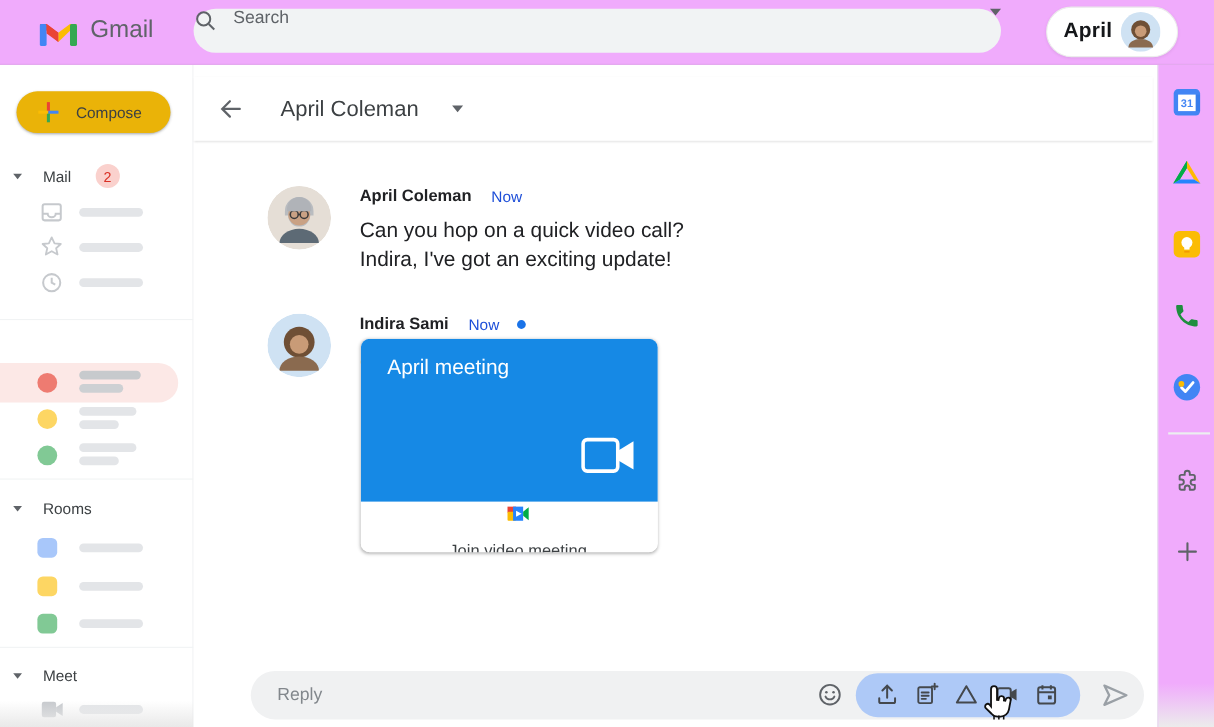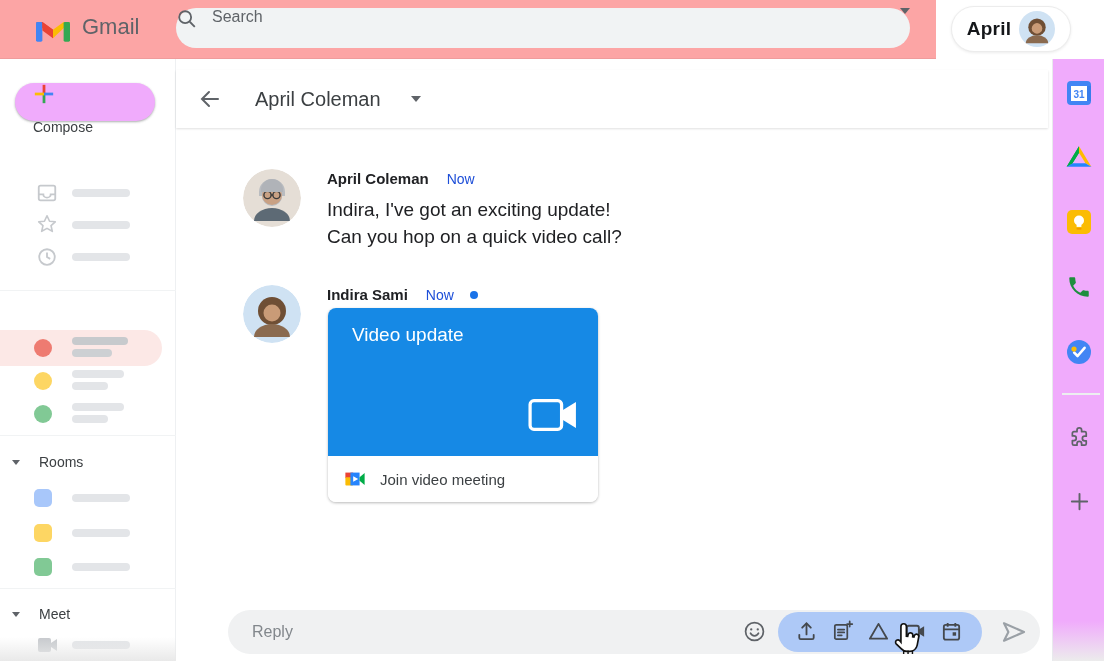--- a/index.html
+++ b/index.html
@@ -1,42 +1,42 @@
 <!DOCTYPE html>
 <html style="--accent-blue: #1689e5; --chat-highlight: #fce8e6; --badge-bg: #fad1cd; --badge-text: #d93025; --composer-highlight: #aec9f7; --unread-dot: #1a73e8;"><head>
 <meta charset="utf-8">
 <style>
   * { margin:0; padding:0; box-sizing:border-box; }
   html,body { width:1104px; height:661px; overflow:hidden; background:#fff;
     font-family:"Liberation Sans", sans-serif; }
   .abs { position:absolute; }
 
   
-  .topbar { position:absolute; left:0; top:0; width:936px; height:59px; background:#fca5a5;
+  .topbar { position:absolute; left:0; top:0; width:1104px; height:59px; background:#f0abfc;
     border-bottom:1px solid rgba(0,0,0,.05); z-index:5; }
   .gmail-logo { position:absolute; left:36px; top:16px; }
   .gmail-word { position:absolute; left:82px; top:14px; font-size:22px; color:#5f6368; }
   .searchbar { position:absolute; left:176px; top:8px; width:734px; height:40px;
     background:#f1f3f4; border-radius:20px; display:flex; align-items:flex-start; padding:0 0; }
   .searchbar input { flex:1; border:none; outline:none; background:transparent;
     font-size:16px; color:#3c4043; margin-left:14px; font-family:inherit; }
   .searchbar input::placeholder { color:#5f6368; }
   .caret { width:0; height:0; border-left:5px solid transparent; border-right:5px solid transparent;
     border-top:6px solid #5f6368; }
   .brand-pill { position:absolute; left:951px; top:6px; width:120px; height:46px; background:#fff;
     border:1px solid #ececec; border-radius:24px; box-shadow:0 1px 3px rgba(0,0,0,.08);
     display:flex; align-items:center; justify-content:center; gap:8px; }
   .brand-name { font-size:19px; font-weight:800; color:#15171a; letter-spacing:.2px; }
 
   
   .sidebar { position:absolute; left:0; top:59px; width:176px; height:602px; background:#fff;
     border-right:1px solid #eef0f2; }
-  .compose { position:absolute; left:15px; top:24px; width:140px; height:38px; background:#f0abfc;
+  .compose { position:absolute; left:15px; top:24px; width:140px; height:38px; background:#eab308;
     border-radius:20px; box-shadow:0 1px 2px rgba(60,64,67,.3), 0 1px 3px rgba(60,64,67,.15);
-    display:flex; align-items:flex-start; gap:14px; padding-left:18px; cursor:pointer;flex-direction:column; }
+    display:flex; align-items:center; gap:14px; padding-left:18px; cursor:pointer; }
   .compose-label { font-size:14px; font-weight:500; color:#3c4043; }
   .sec-head { position:absolute; left:0; width:176px; height:20px; display:flex; align-items:center; }
   .sec-head .chev { margin-left:12px; width:0; height:0; border-left:4.5px solid transparent;
     border-right:4.5px solid transparent; border-top:5px solid #5f6368; }
   .sec-label { margin-left:19px; font-size:14px; font-weight:500; color:#3c4043; }
   .badge { margin-left:22px; width:22px; height:22px; border-radius:50%;
     background:var(--badge-bg,#fad1cd); color:var(--badge-text,#d93025);
     font-size:13px; display:flex; align-items:center; justify-content:center; }
   .skel-bar { position:absolute; height:8px; border-radius:4px; background:#e3e5e8; }
   .mail-item-icon { position:absolute; left:36px; }
@@ -63,21 +63,21 @@
     margin-left:16px; display:inline-block; }
   .msg-text { font-size:19px; color:#202124; line-height:27px; }
   .name-row { position:absolute; display:flex; align-items:center; }
 
   .video-card { position:absolute; left:152px; top:249px; width:270px; border-radius:8px;
     box-shadow:0 1px 3px rgba(0,0,0,.28); overflow:hidden; cursor:pointer; }
   .video-card-top { height:148px; background:var(--accent-blue,#1689e5); position:relative; }
   .video-card-title { position:absolute; left:24px; top:16px; color:#fff; font-size:19px; }
   .video-card-cam { position:absolute; right:18px; bottom:16px; }
   .video-card-foot { height:46px; background:#fff; display:flex; align-items:center; gap:14px;
-    padding-left:16px; }
+    padding-left:16px;flex-direction:column; }
   .video-card-action { font-size:15px; color:#3c4043; }
 
   
   .composer { position:absolute; left:228px; top:610px; width:812px; height:44px;
     background:#f0f1f2; border-radius:22px; z-index:3; }
   .composer input { position:absolute; left:24px; top:0; width:420px; height:44px; border:none;
     outline:none; background:transparent; font-size:16px; color:#3c4043; font-family:inherit; }
   .composer input::placeholder { color:#82878c; }
   .comp-hl { position:absolute; left:778px; top:612px; width:204px; height:40px; border-radius:20px;
     background:var(--composer-highlight,#aec9f7); z-index:3; }
@@ -138,20 +138,25 @@
       <svg width="22" height="22" viewBox="0 0 24 24">
         <rect x="10.5" y="2" width="3" height="10" fill="#ea4335"></rect>
         <rect x="10.5" y="12" width="3" height="10" fill="#34a853"></rect>
         <rect x="2" y="10.5" width="10" height="3" fill="#fbbc04"></rect>
         <rect x="12" y="10.5" width="10" height="3" fill="#4285f4"></rect>
       </svg>
     </span>
     <span class="compose-label">Compose</span>
   </div>
 
+  <div class="sec-head" style="top:91px">
+    <span class="chev"></span>
+    <span class="sec-label">Mail</span>
+    <span class="badge">2</span>
+  </div>
   <span class="mail-item-icon" style="top:123px">
     <svg width="22" height="22" viewBox="0 0 24 24" fill="none" stroke="#c6c9cd" stroke-width="2">
       <rect x="3" y="4" width="18" height="16" rx="2"></rect>
       <path d="M3 13.5h5c0 2 1.8 3.5 4 3.5s4-1.5 4-3.5h5"></path>
     </svg></span>
   <span class="skel-bar" style="left:72px; top:130px; width:58px"></span>
   <span class="mail-item-icon" style="top:154px">
     <svg width="22" height="22" viewBox="0 0 24 24" fill="none" stroke="#c6c9cd" stroke-width="1.8" stroke-linejoin="round">
       <polygon points="12,3 14.8,9 21,9.6 16.4,13.8 17.8,20 12,16.8 6.2,20 7.6,13.8 3,9.6 9.2,9"></polygon>
     </svg></span>
@@ -228,22 +233,22 @@
       <path d="M28.1 26h1.8" stroke="#3a3a3a" stroke-width="1.4"></path>
       <path d="M18 21a11 11 0 0 1 22 0v2h-22z" fill="#b0b3b8"></path>
       <path d="M11 52a18 13 0 0 1 36 0z" fill="#5d6a75"></path>
     </svg>
   </span>
   <div class="name-row" style="left:151px; top:111px">
     <span class="msg-name">April Coleman</span>
     <span class="msg-time">Now</span>
   </div>
   <div class="msg-text abs" style="left:151px; top:137px">
+    <div>Can you hop on a quick video call?</div>
     <div>Indira, I've got an exciting update!</div>
-    <div>Can you hop on a quick video call?</div>
   </div>
 
   <span class="avatar" style="left:67px; top:226px">
     <svg width="58" height="58" viewBox="0 0 58 58">
       <circle cx="29" cy="29" r="29" fill="#cfe2f3"></circle>
       <circle cx="29" cy="26" r="14" fill="#6f4f35"></circle>
       <circle cx="29" cy="28" r="8.5" fill="#c99b77"></circle>
       <path d="M11 52a18 13 0 0 1 36 0z" fill="#8a6a4f"></path>
     </svg>
   </span>
@@ -260,21 +265,21 @@
         <path d="M7.5 14.5h9a4.5 3 0 0 1-9 0z" fill="#fff"></path>
         <path d="M6 9c.4-1.6 3-1.6 3.4 0" stroke="#5d4037" stroke-width="1.4" fill="none" stroke-linecap="round"></path>
         <path d="M14.6 9c.4-1.6 3-1.6 3.4 0" stroke="#5d4037" stroke-width="1.4" fill="none" stroke-linecap="round"></path>
       </svg>
     </span>
     <span class="msg-text">Yes, absolutely!</span>
   </div>
 
   <div class="video-card">
     <div class="video-card-top">
-      <span class="video-card-title">Video update</span>
+      <span class="video-card-title">April meeting</span>
       <span class="video-card-cam">
         <svg width="54" height="42" viewBox="0 0 56 44" fill="none">
           <rect x="4" y="7" width="33" height="30" rx="4" stroke="#fff" stroke-width="3.4"></rect>
           <polygon points="38,17 52,8.5 52,35.5 38,27" fill="#fff"></polygon>
         </svg>
       </span>
     </div>
     <div class="video-card-foot">
       <span style="display:flex">
         <svg width="22" height="22" viewBox="0 0 24 24">

